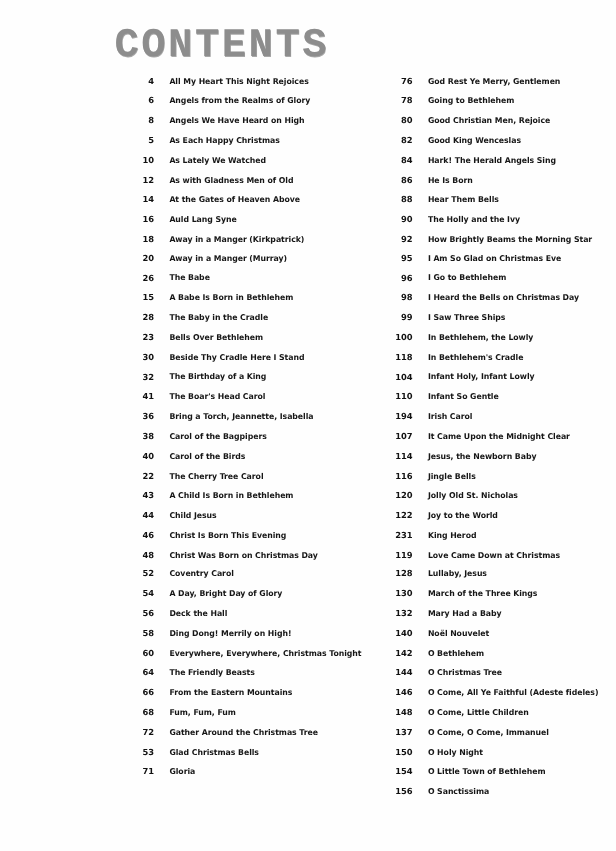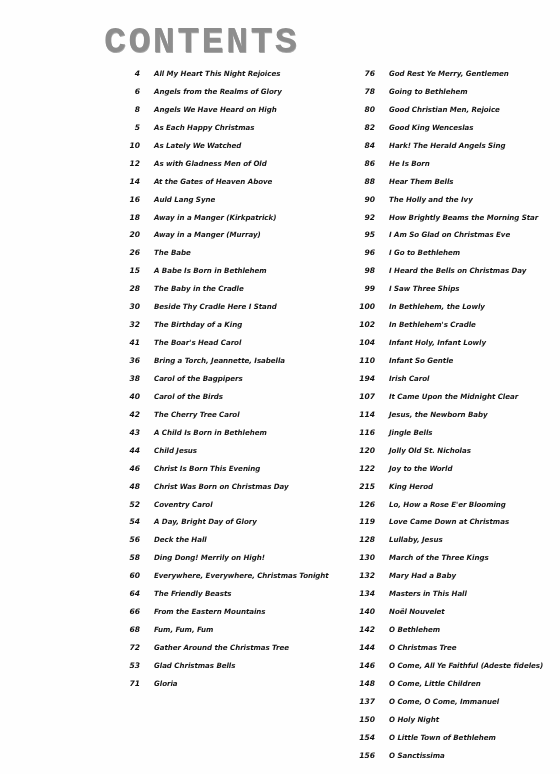--- a/index.html
+++ b/index.html
@@ -34,21 +34,20 @@
     color: #8d8d8d;
     line-height: 44px;
     white-space: nowrap;
     text-shadow: 0.5px 0.5px 0 #a8a8a8;
   }
 
   
   .toc-column {
     position: absolute;
     top: 65px;
-    font-style: italic;
   }
   #toc-column-left  { left: 118px; }
   #toc-column-right { left: 353px; }
 
   .toc-entry {
     height: 17.95px;
     line-height: 17.95px;
     white-space: nowrap;
     font-family: "DejaVu Sans", sans-serif;
     font-weight: bold;
@@ -92,27 +91,28 @@
       <div class="toc-entry"><span class="toc-page-number">5</span><span class="toc-title">As Each Happy Christmas</span></div>
       <div class="toc-entry"><span class="toc-page-number">10</span><span class="toc-title">As Lately We Watched</span></div>
       <div class="toc-entry"><span class="toc-page-number">12</span><span class="toc-title">As with Gladness Men of Old</span></div>
       <div class="toc-entry"><span class="toc-page-number">14</span><span class="toc-title">At the Gates of Heaven Above</span></div>
       <div class="toc-entry"><span class="toc-page-number">16</span><span class="toc-title">Auld Lang Syne</span></div>
       <div class="toc-entry"><span class="toc-page-number">18</span><span class="toc-title">Away in a Manger (Kirkpatrick)</span></div>
       <div class="toc-entry"><span class="toc-page-number">20</span><span class="toc-title">Away in a Manger (Murray)</span></div>
       <div class="toc-entry"><span class="toc-page-number">26</span><span class="toc-title">The Babe</span></div>
       <div class="toc-entry"><span class="toc-page-number">15</span><span class="toc-title">A Babe Is Born in Bethlehem</span></div>
       <div class="toc-entry"><span class="toc-page-number">28</span><span class="toc-title">The Baby in the Cradle</span></div>
+      <div class="toc-entry"><span class="toc-page-number">23</span><span class="toc-title">Bells Over Bethlehem</span></div>
       <div class="toc-entry"><span class="toc-page-number">30</span><span class="toc-title">Beside Thy Cradle Here I Stand</span></div>
       <div class="toc-entry"><span class="toc-page-number">32</span><span class="toc-title">The Birthday of a King</span></div>
       <div class="toc-entry"><span class="toc-page-number">41</span><span class="toc-title">The Boar's Head Carol</span></div>
       <div class="toc-entry"><span class="toc-page-number">36</span><span class="toc-title">Bring a Torch, Jeannette, Isabella</span></div>
       <div class="toc-entry"><span class="toc-page-number">38</span><span class="toc-title">Carol of the Bagpipers</span></div>
       <div class="toc-entry"><span class="toc-page-number">40</span><span class="toc-title">Carol of the Birds</span></div>
-      <div class="toc-entry"><span class="toc-page-number">42</span><span class="toc-title">The Cherry Tree Carol</span></div>
+      <div class="toc-entry"><span class="toc-page-number">22</span><span class="toc-title">The Cherry Tree Carol</span></div>
       <div class="toc-entry"><span class="toc-page-number">43</span><span class="toc-title">A Child Is Born in Bethlehem</span></div>
       <div class="toc-entry"><span class="toc-page-number">44</span><span class="toc-title">Child Jesus</span></div>
       <div class="toc-entry"><span class="toc-page-number">46</span><span class="toc-title">Christ Is Born This Evening</span></div>
       <div class="toc-entry"><span class="toc-page-number">48</span><span class="toc-title">Christ Was Born on Christmas Day</span></div>
       <div class="toc-entry"><span class="toc-page-number">52</span><span class="toc-title">Coventry Carol</span></div>
       <div class="toc-entry"><span class="toc-page-number">54</span><span class="toc-title">A Day, Bright Day of Glory</span></div>
       <div class="toc-entry"><span class="toc-page-number">56</span><span class="toc-title">Deck the Hall</span></div>
       <div class="toc-entry"><span class="toc-page-number">58</span><span class="toc-title">Ding Dong! Merrily on High!</span></div>
       <div class="toc-entry"><span class="toc-page-number">60</span><span class="toc-title">Everywhere, Everywhere, Christmas Tonight</span></div>
       <div class="toc-entry"><span class="toc-page-number">64</span><span class="toc-title">The Friendly Beasts</span></div>
@@ -131,36 +131,34 @@
       <div class="toc-entry"><span class="toc-page-number">84</span><span class="toc-title">Hark! The Herald Angels Sing</span></div>
       <div class="toc-entry"><span class="toc-page-number">86</span><span class="toc-title">He Is Born</span></div>
       <div class="toc-entry"><span class="toc-page-number">88</span><span class="toc-title">Hear Them Bells</span></div>
       <div class="toc-entry"><span class="toc-page-number">90</span><span class="toc-title">The Holly and the Ivy</span></div>
       <div class="toc-entry"><span class="toc-page-number">92</span><span class="toc-title">How Brightly Beams the Morning Star</span></div>
       <div class="toc-entry"><span class="toc-page-number">95</span><span class="toc-title">I Am So Glad on Christmas Eve</span></div>
       <div class="toc-entry"><span class="toc-page-number">96</span><span class="toc-title">I Go to Bethlehem</span></div>
       <div class="toc-entry"><span class="toc-page-number">98</span><span class="toc-title">I Heard the Bells on Christmas Day</span></div>
       <div class="toc-entry"><span class="toc-page-number">99</span><span class="toc-title">I Saw Three Ships</span></div>
       <div class="toc-entry"><span class="toc-page-number">100</span><span class="toc-title">In Bethlehem, the Lowly</span></div>
-      <div class="toc-entry"><span class="toc-page-number">102</span><span class="toc-title">In Bethlehem's Cradle</span></div>
+      <div class="toc-entry"><span class="toc-page-number">118</span><span class="toc-title">In Bethlehem's Cradle</span></div>
       <div class="toc-entry"><span class="toc-page-number">104</span><span class="toc-title">Infant Holy, Infant Lowly</span></div>
       <div class="toc-entry"><span class="toc-page-number">110</span><span class="toc-title">Infant So Gentle</span></div>
       <div class="toc-entry"><span class="toc-page-number">194</span><span class="toc-title">Irish Carol</span></div>
       <div class="toc-entry"><span class="toc-page-number">107</span><span class="toc-title">It Came Upon the Midnight Clear</span></div>
       <div class="toc-entry"><span class="toc-page-number">114</span><span class="toc-title">Jesus, the Newborn Baby</span></div>
       <div class="toc-entry"><span class="toc-page-number">116</span><span class="toc-title">Jingle Bells</span></div>
       <div class="toc-entry"><span class="toc-page-number">120</span><span class="toc-title">Jolly Old St. Nicholas</span></div>
       <div class="toc-entry"><span class="toc-page-number">122</span><span class="toc-title">Joy to the World</span></div>
-      <div class="toc-entry"><span class="toc-page-number">215</span><span class="toc-title">King Herod</span></div>
-      <div class="toc-entry"><span class="toc-page-number">126</span><span class="toc-title">Lo, How a Rose E'er Blooming</span></div>
+      <div class="toc-entry"><span class="toc-page-number">231</span><span class="toc-title">King Herod</span></div>
       <div class="toc-entry"><span class="toc-page-number">119</span><span class="toc-title">Love Came Down at Christmas</span></div>
       <div class="toc-entry"><span class="toc-page-number">128</span><span class="toc-title">Lullaby, Jesus</span></div>
       <div class="toc-entry"><span class="toc-page-number">130</span><span class="toc-title">March of the Three Kings</span></div>
       <div class="toc-entry"><span class="toc-page-number">132</span><span class="toc-title">Mary Had a Baby</span></div>
-      <div class="toc-entry"><span class="toc-page-number">134</span><span class="toc-title">Masters in This Hall</span></div>
       <div class="toc-entry"><span class="toc-page-number">140</span><span class="toc-title">Noël Nouvelet</span></div>
       <div class="toc-entry"><span class="toc-page-number">142</span><span class="toc-title">O Bethlehem</span></div>
       <div class="toc-entry"><span class="toc-page-number">144</span><span class="toc-title">O Christmas Tree</span></div>
       <div class="toc-entry"><span class="toc-page-number">146</span><span class="toc-title">O Come, All Ye Faithful (Adeste fideles)</span></div>
       <div class="toc-entry"><span class="toc-page-number">148</span><span class="toc-title">O Come, Little Children</span></div>
       <div class="toc-entry"><span class="toc-page-number">137</span><span class="toc-title">O Come, O Come, Immanuel</span></div>
       <div class="toc-entry"><span class="toc-page-number">150</span><span class="toc-title">O Holy Night</span></div>
       <div class="toc-entry"><span class="toc-page-number">154</span><span class="toc-title">O Little Town of Bethlehem</span></div>
       <div class="toc-entry"><span class="toc-page-number">156</span><span class="toc-title">O Sanctissima</span></div>
     </div>

